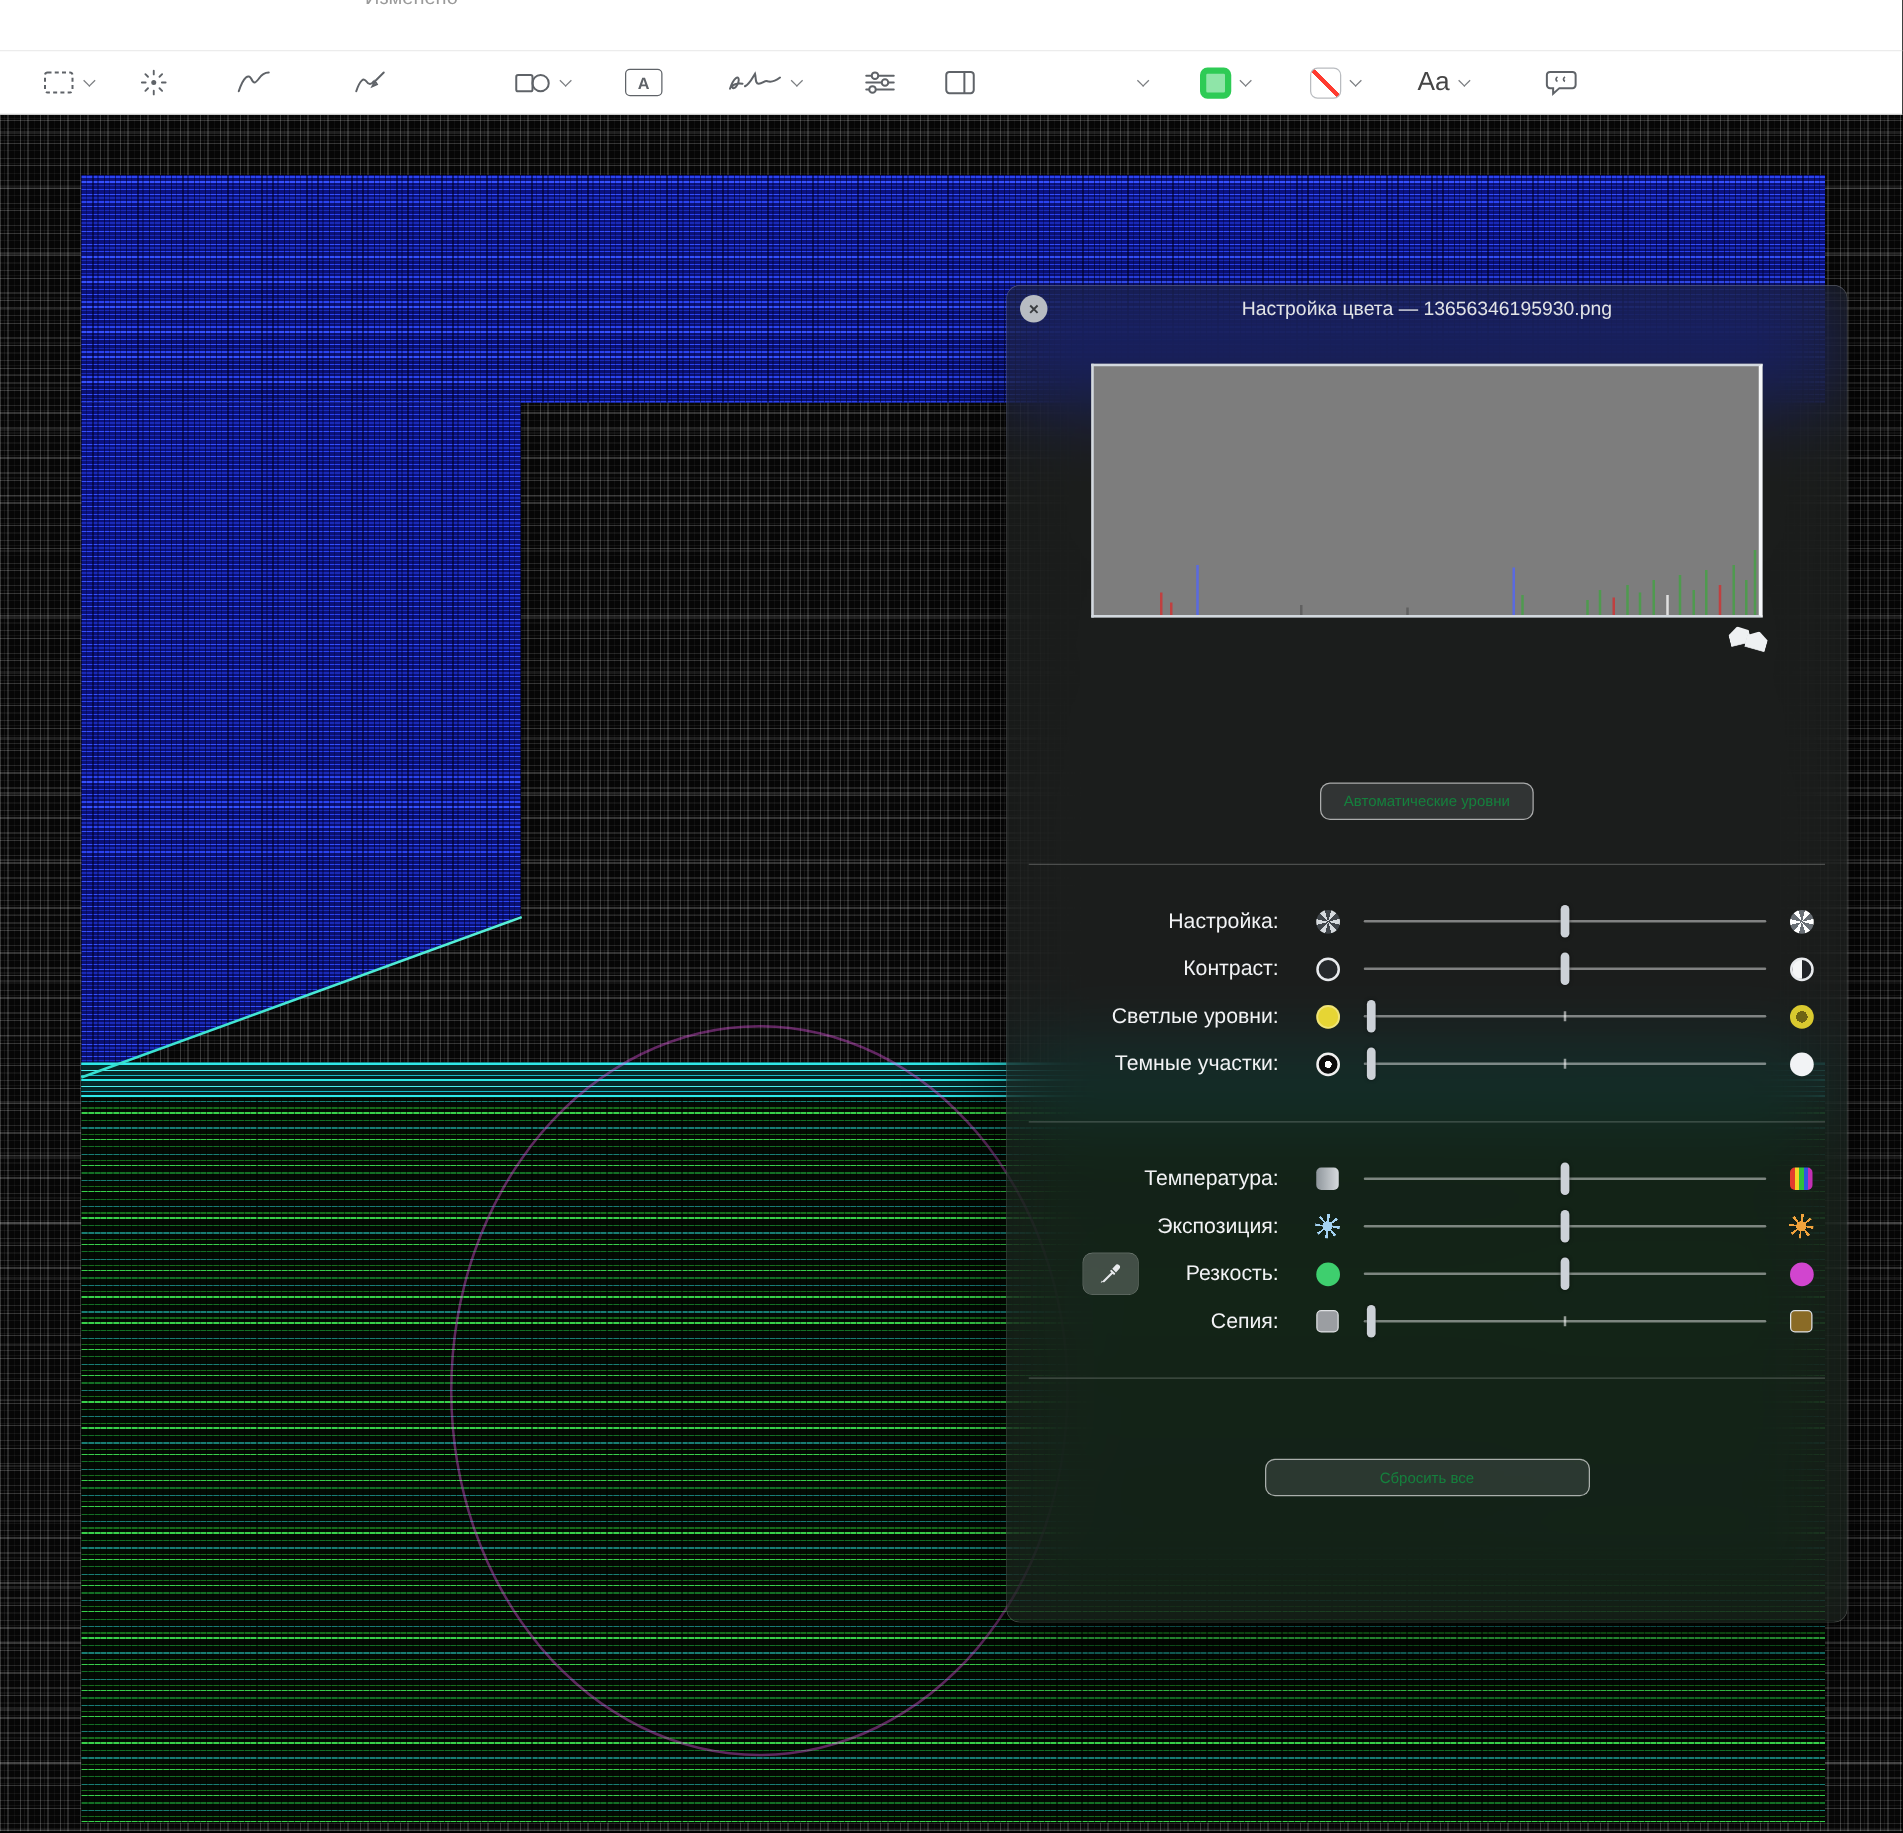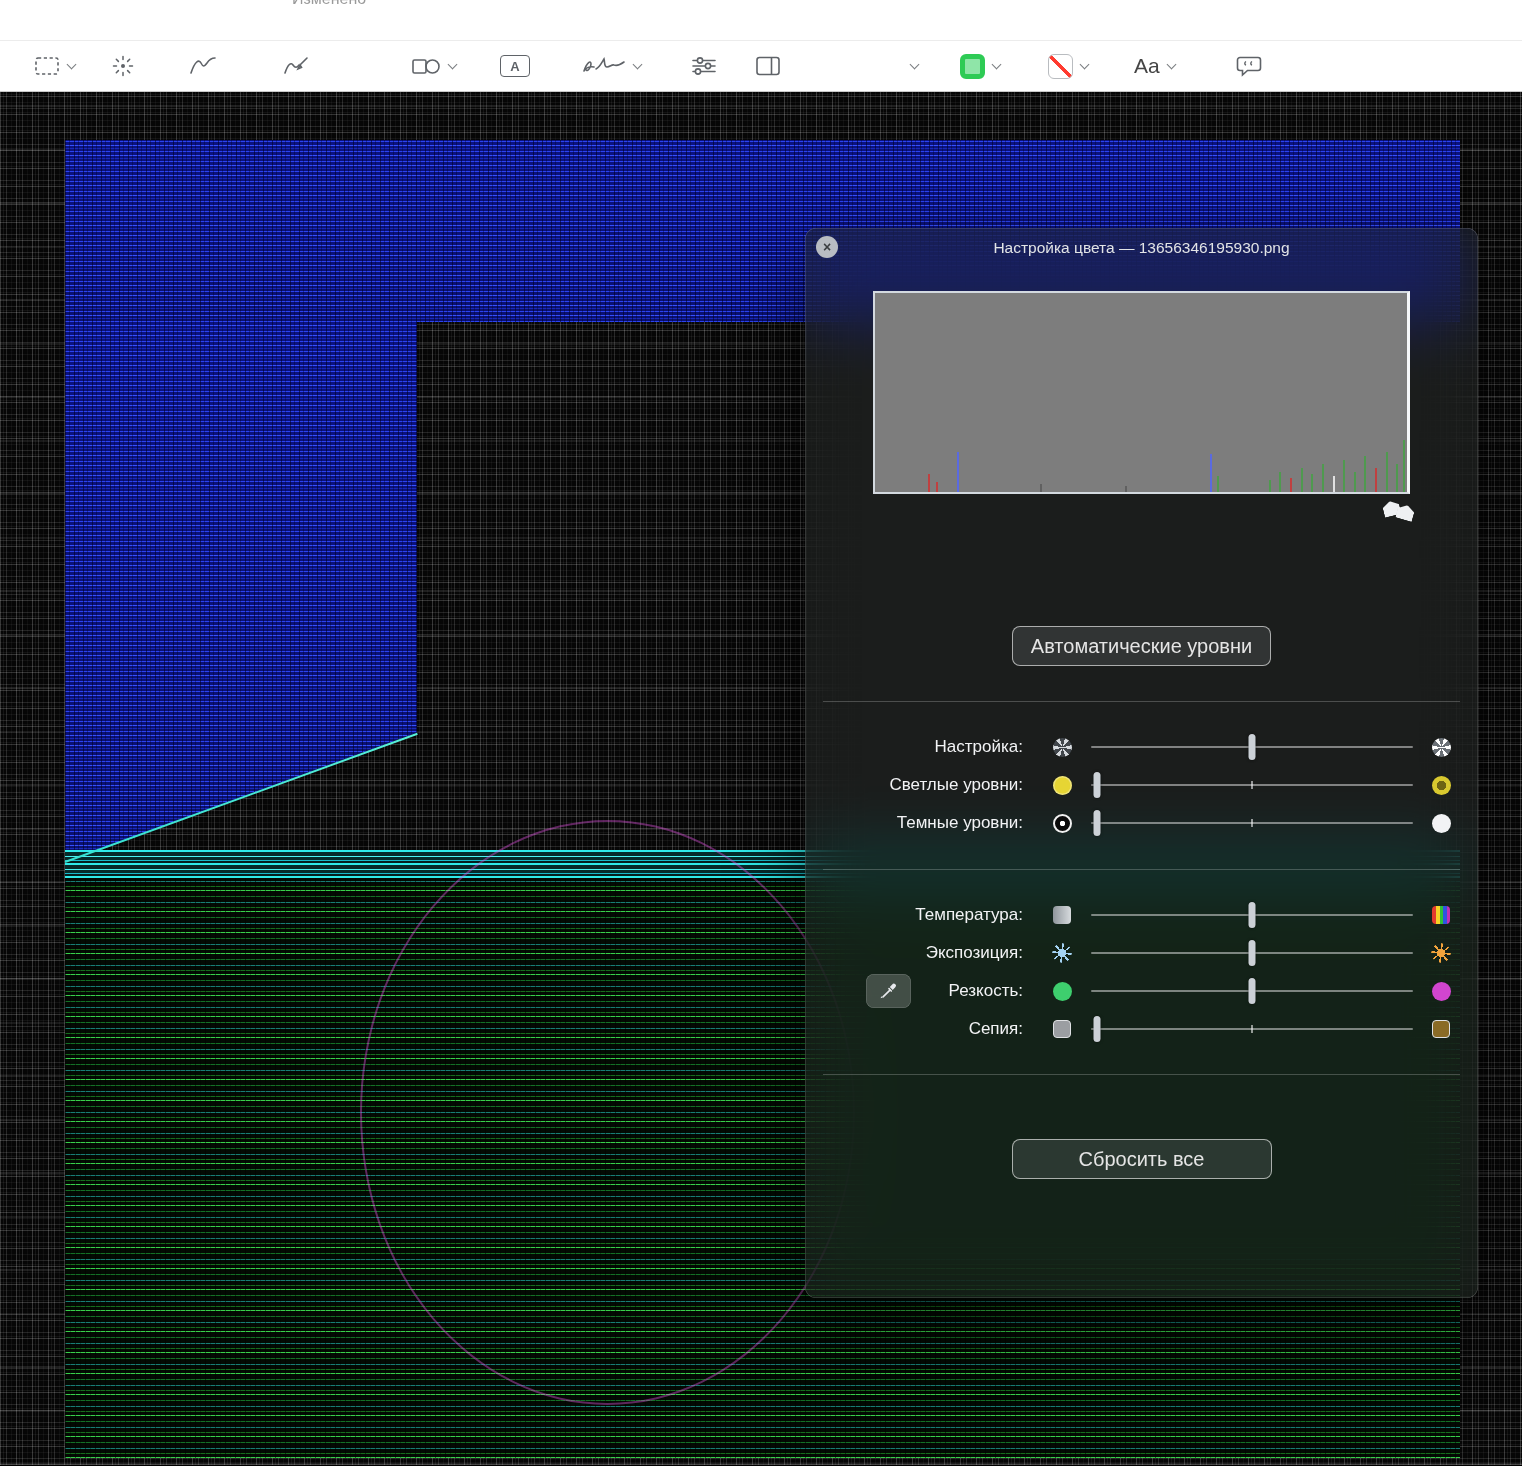--- a/index.html
+++ b/index.html
@@ -82,22 +82,22 @@
   .histogram { position:relative; width:537px; height:203px; background:#7d7d7d;
     border:2px solid #d3d9df; border-right:3px solid #f5f7f9; overflow:hidden; }
   .hbar { position:absolute; bottom:0; width:2px; }
   .hist-marker { position:absolute; width:17px; height:15px; background:#eef0f2;
     clip-path:polygon(50% 0, 100% 35%, 100% 100%, 0 100%, 0 35%);
     filter:drop-shadow(0 1px 2px rgba(0,0,0,0.5)); }
   .m1 { right:10px; bottom:-22px; transform:rotate(-14deg); }
   .m2 { right:-4px; bottom:-26px; transform:rotate(16deg); }
 
   .pill-btn { display:block; margin:0 auto; border:1.3px solid rgba(255,255,255,0.60);
-    background:rgba(130,135,140,0.22); color:#e5e5e5; font-size:20px;
-    font-family:inherit; border-radius:8px; padding:4px 18px; height:40px; }
+    background:rgba(130,135,140,0.22); color:#15803d; font-size:12px;
+    font-family:inherit; border-radius:8px; padding:4px 18px; height:30px; }
   .auto-btn { margin-top:132px; }
   .reset-btn { margin-top:64px; min-width:260px; }
   .psep { border:none; border-top:1px solid rgba(255,255,255,0.22); margin:0 18px; }
   .sep1 { margin-top:35px; } .sep2 { margin-top:27px; } .sep3 { margin-top:26px; }
   .sgroup { margin-top:26px; }
 
   .srow { position:relative; display:flex; align-items:center; height:38px; padding-right:26px; }
   .slabel { width:218px; text-align:right; font-size:17px; color:#f2f3f5; flex:none; }
   .sicon { width:22px; height:22px; margin-left:28px; flex:none;
     display:flex; align-items:center; justify-content:center; }
@@ -303,34 +303,47 @@
           </span>
         <div class="strack">
             <span class="tick"></span>
             <span class="handle" style="left: 50%;"></span>
           </div>
         <span class="sicon sicon-r">
             <span class="ic-circle exp-max"></span>
           </span>
       </div>
       <div class="srow">
+        <span class="slabel">Контраст:</span>
+        <span class="sicon">
+            <span class="ic-circle con-min"></span>
+          </span>
+        <div class="strack">
+            <span class="tick"></span>
+            <span class="handle" style="left: 50%;"></span>
+          </div>
+        <span class="sicon sicon-r">
+            <span class="ic-circle con-max"></span>
+          </span>
+      </div>
+      <div class="srow">
         <span class="slabel">Светлые уровни:</span>
         <span class="sicon">
             <span class="ic-circle hi-min"></span>
           </span>
         <div class="strack">
             <span class="tick"></span>
             <span class="handle" style="left: 2%;"></span>
           </div>
         <span class="sicon sicon-r">
             <span class="ic-circle hi-max"></span>
           </span>
       </div>
       <div class="srow">
-        <span class="slabel">Темные уровни:</span>
+        <span class="slabel">Темные участки:</span>
         <span class="sicon">
             <span class="ic-circle sh-min"></span>
           </span>
         <div class="strack">
             <span class="tick"></span>
             <span class="handle" style="left: 2%;"></span>
           </div>
         <span class="sicon sicon-r">
             <span class="ic-circle sh-max"></span>
           </span>

